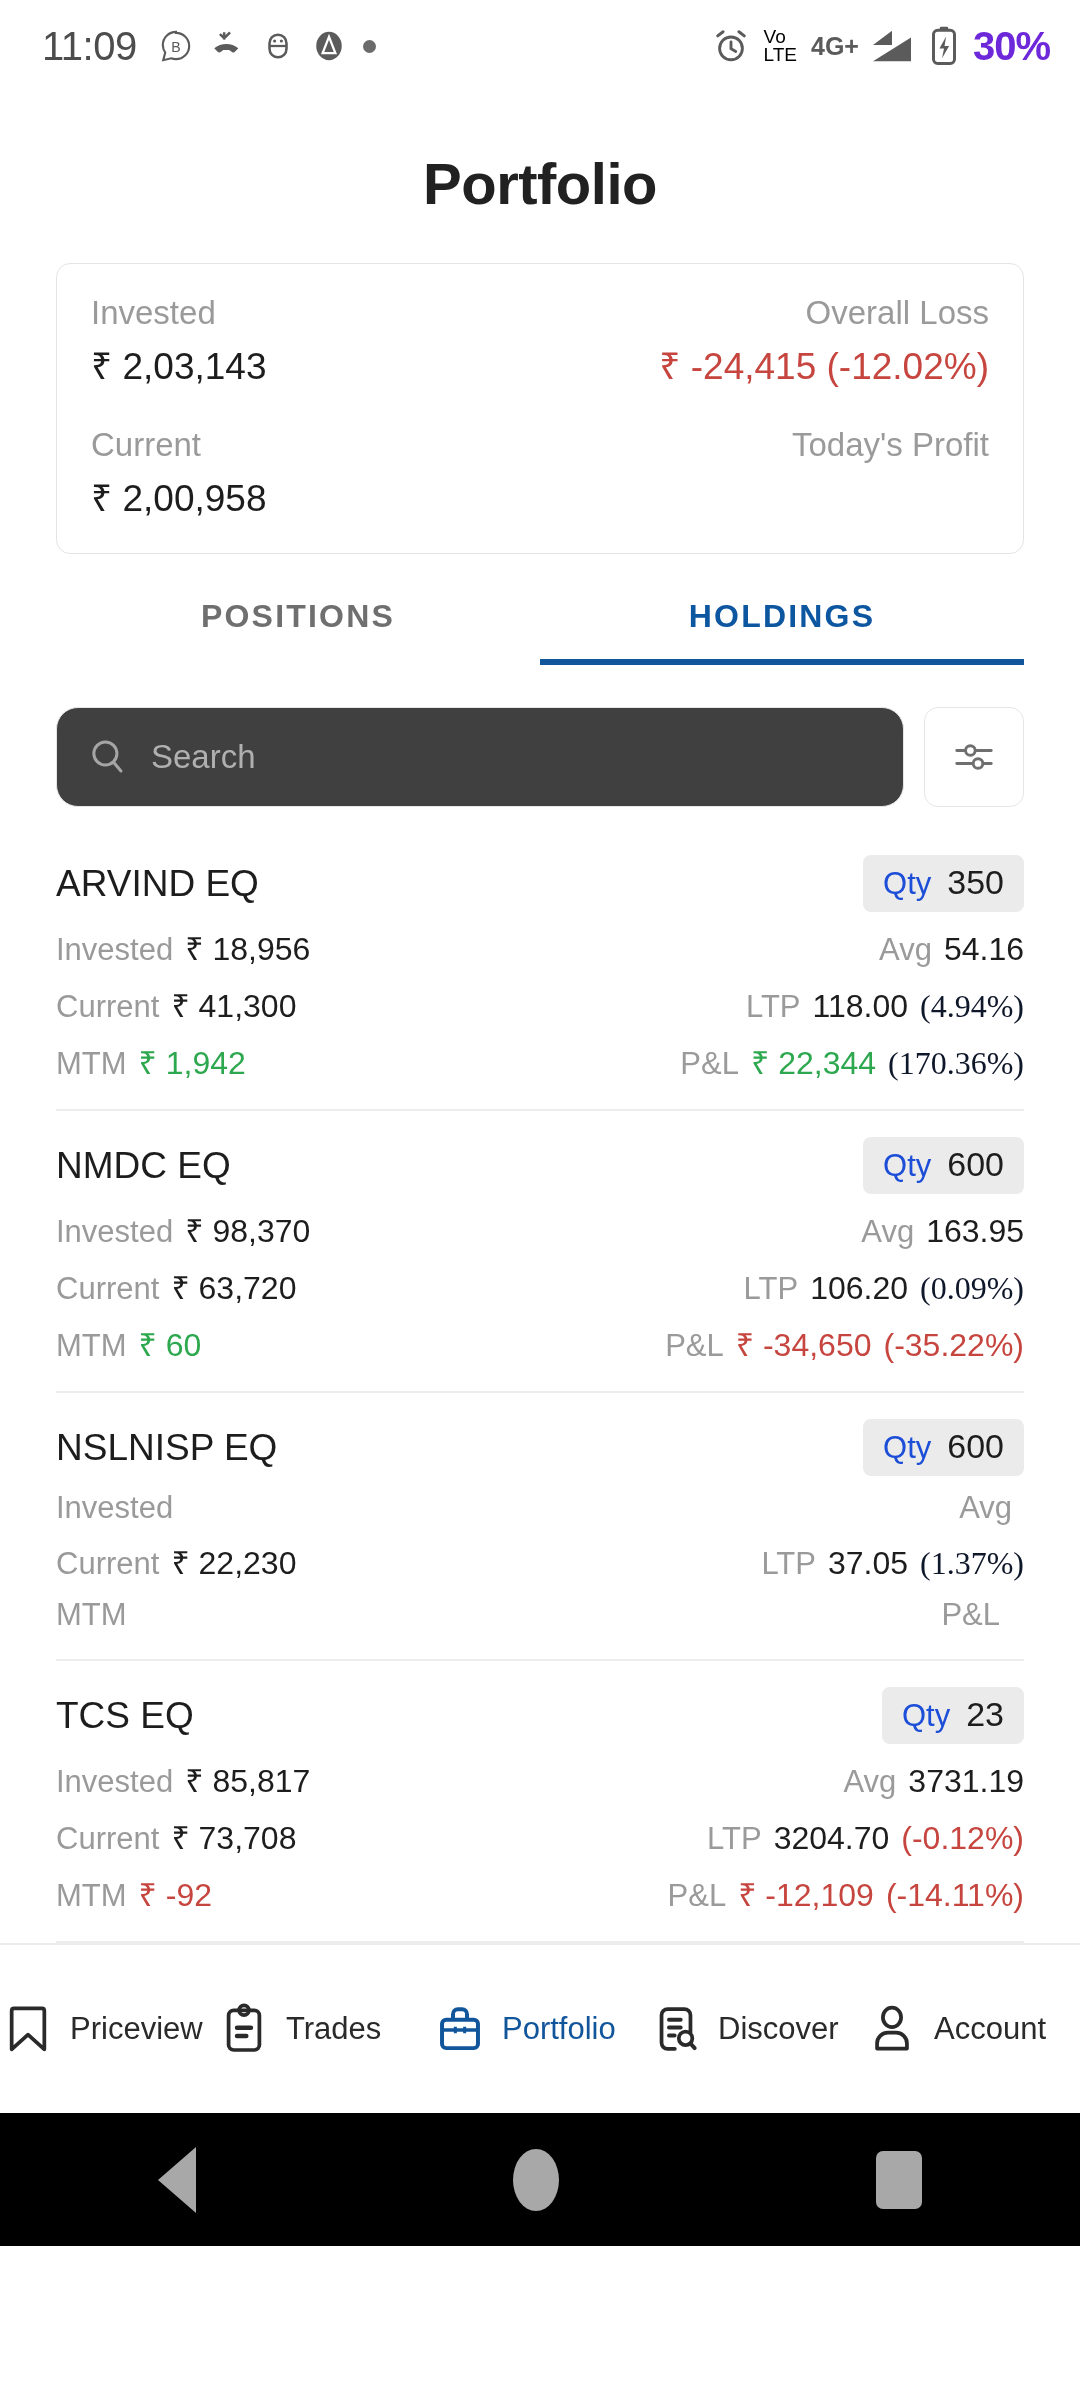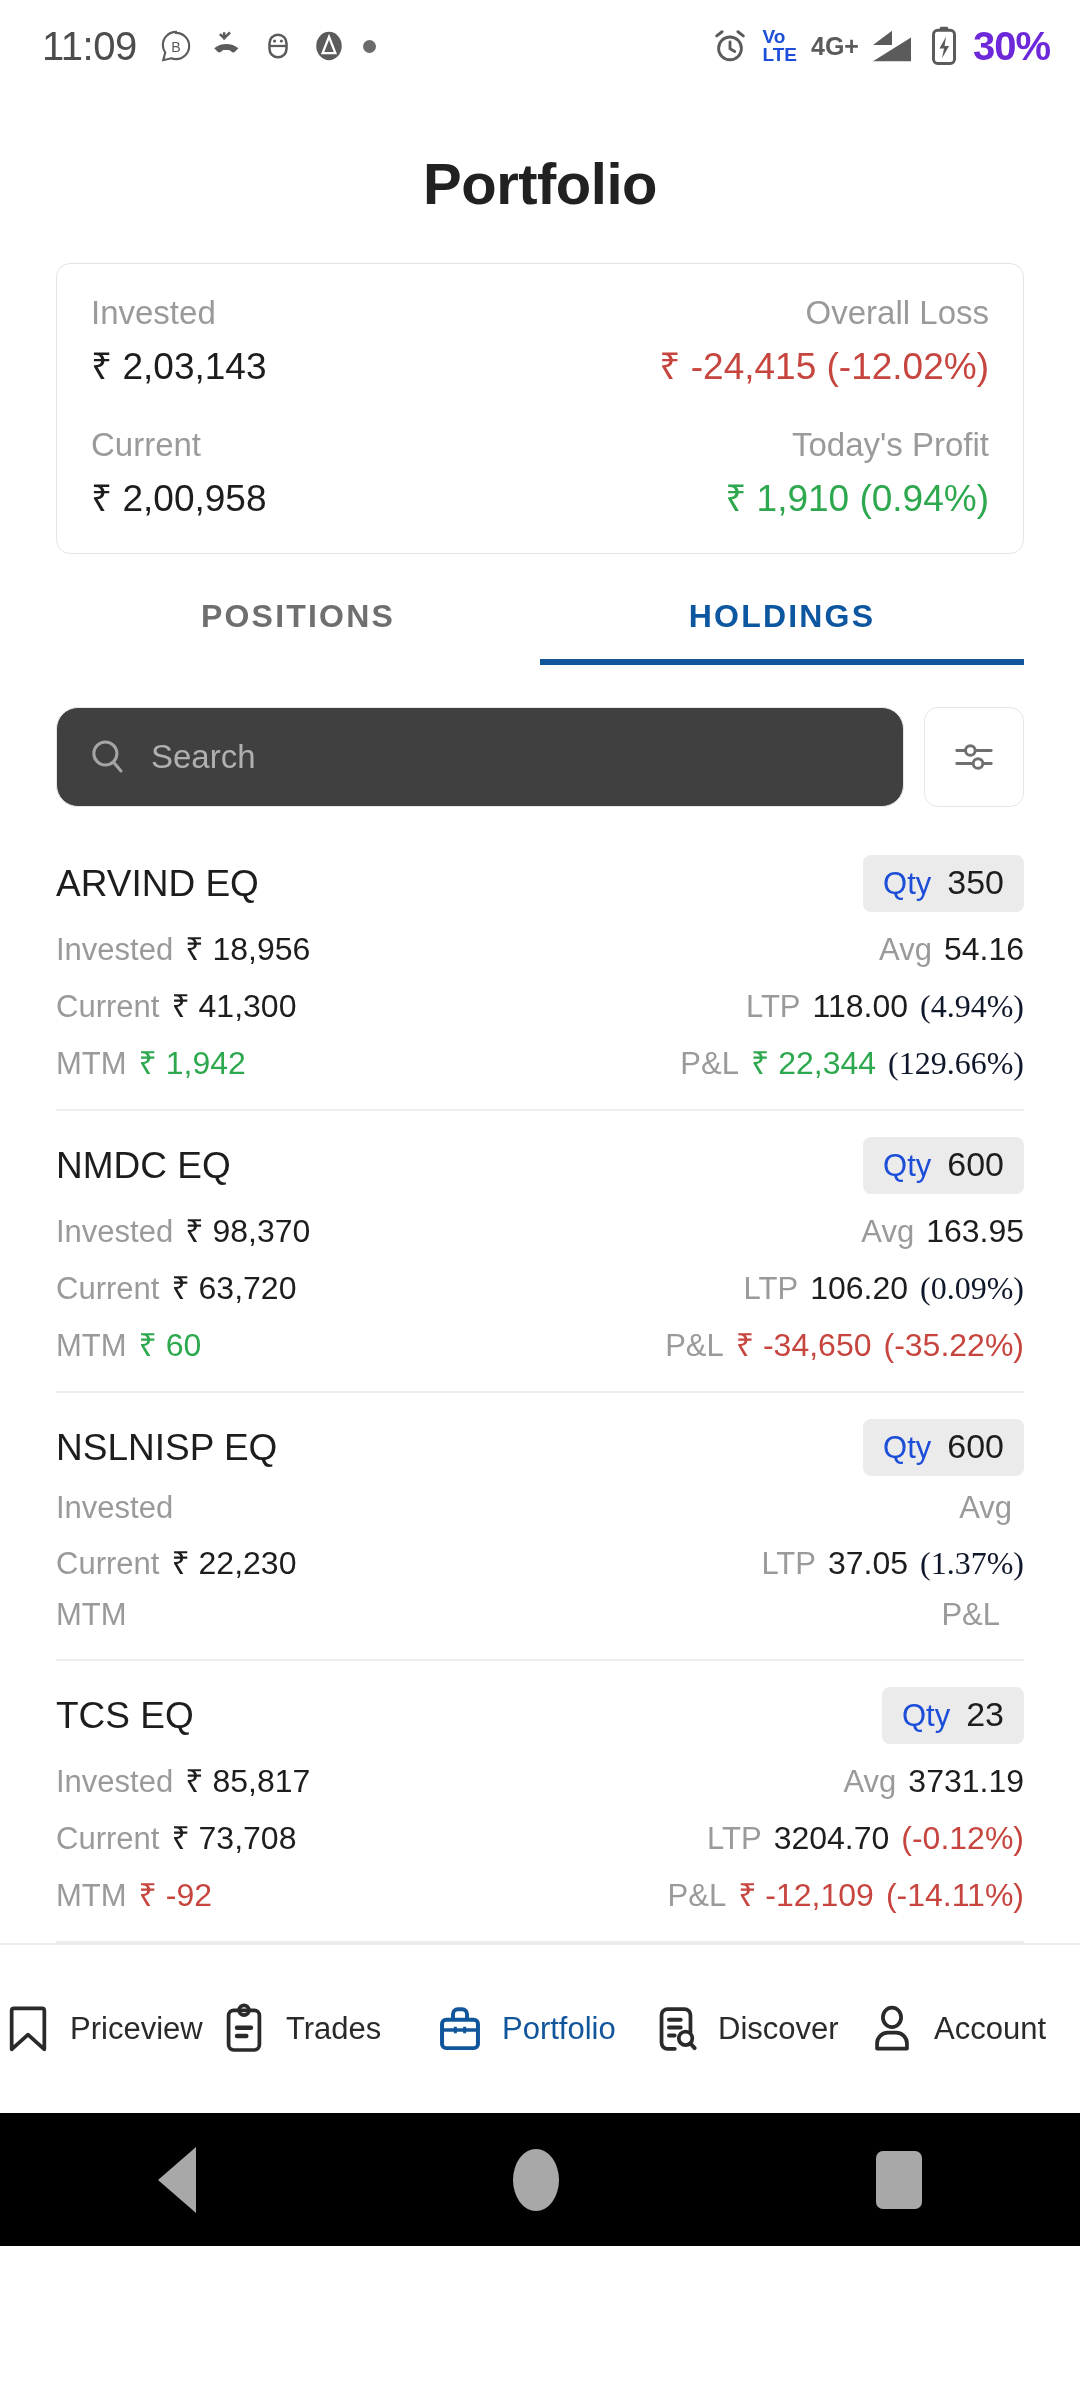--- a/index.html
+++ b/index.html
@@ -17,21 +17,21 @@
     display: flex; align-items: center;
     padding: 0 30px 0 42px;
     color: #5b5b5b;
   }
   .sb-time { font-size: 40px; font-weight: 400; color:#4d4d4d; letter-spacing:-0.5px; }
   .sb-left-icons { display:flex; align-items:center; gap: 17px; margin-left: 22px; }
   .sb-spacer { flex: 1 1 auto; }
   .sb-right { display:flex; align-items:center; gap: 14px; }
   .sb-ico { display:block; }
   .sb-dot { width: 13px; height: 13px; border-radius:50%; background:#6b6b6b; display:block; }
-  .volte { display:flex; flex-direction:column; align-items:flex-start; line-height:0.95; font-size:19px; font-weight:700; color:#1d4ed8; }
+  .volte { display:flex; flex-direction:column; align-items:flex-start; line-height:0.95; font-size:19px; font-weight:400; color:#000000; }
   .net-label { font-size: 25px; font-weight: 700; color:#5b5b5b; margin-right:-4px; }
   .sb-batt-pct { font-size: 40px; font-weight: 600; color:#6d28d9; letter-spacing:-1px; }
 
   
   .page-title {
     text-align:center; font-size: 58px; font-weight: 700;
     color: #212121; letter-spacing:-0.5px;
     margin-top: 58px; margin-bottom: 46px;
   }
 
@@ -185,21 +185,20 @@
         <span class="sum-value neg">₹ -24,415 (-12.02%)</span>
       </div>
     </div>
     <div class="sum-row">
       <div class="sum-col">
         <span class="sum-label">Current</span>
         <span class="sum-value">₹ 2,00,958</span>
       </div>
       <div class="sum-col right">
         <span class="sum-label">Today's Profit</span>
-        <span class="sum-value pos">₹ 1,910 (0.94%)</span>
       </div>
     </div>
   </div>
 
   <div class="tabs">
     <div class="tab">POSITIONS</div>
     <div class="tab active">HOLDINGS</div>
   </div>
 
   <div class="search-row">
@@ -252,21 +251,21 @@
         </span>
       </div>
       <div class="h-line">
         <span class="h-cell">
           <span class="lbl">MTM</span>
           <span class="val pos">₹ 1,942</span>
         </span>
         <span class="h-cell right">
           <span class="lbl">P&amp;L</span>
           <span class="val pos">₹ 22,344</span>
-          <span class="pct pos">(129.66%)</span>
+          <span class="pct pos">(170.36%)</span>
         </span>
       </div>
     </div>
 
     <div class="holding">
       <div class="h-top">
         <span class="h-name">NMDC EQ</span>
         <span class="qty-badge">
           <span class="qty-label">Qty</span>
           <span class="qty-value">600</span>

